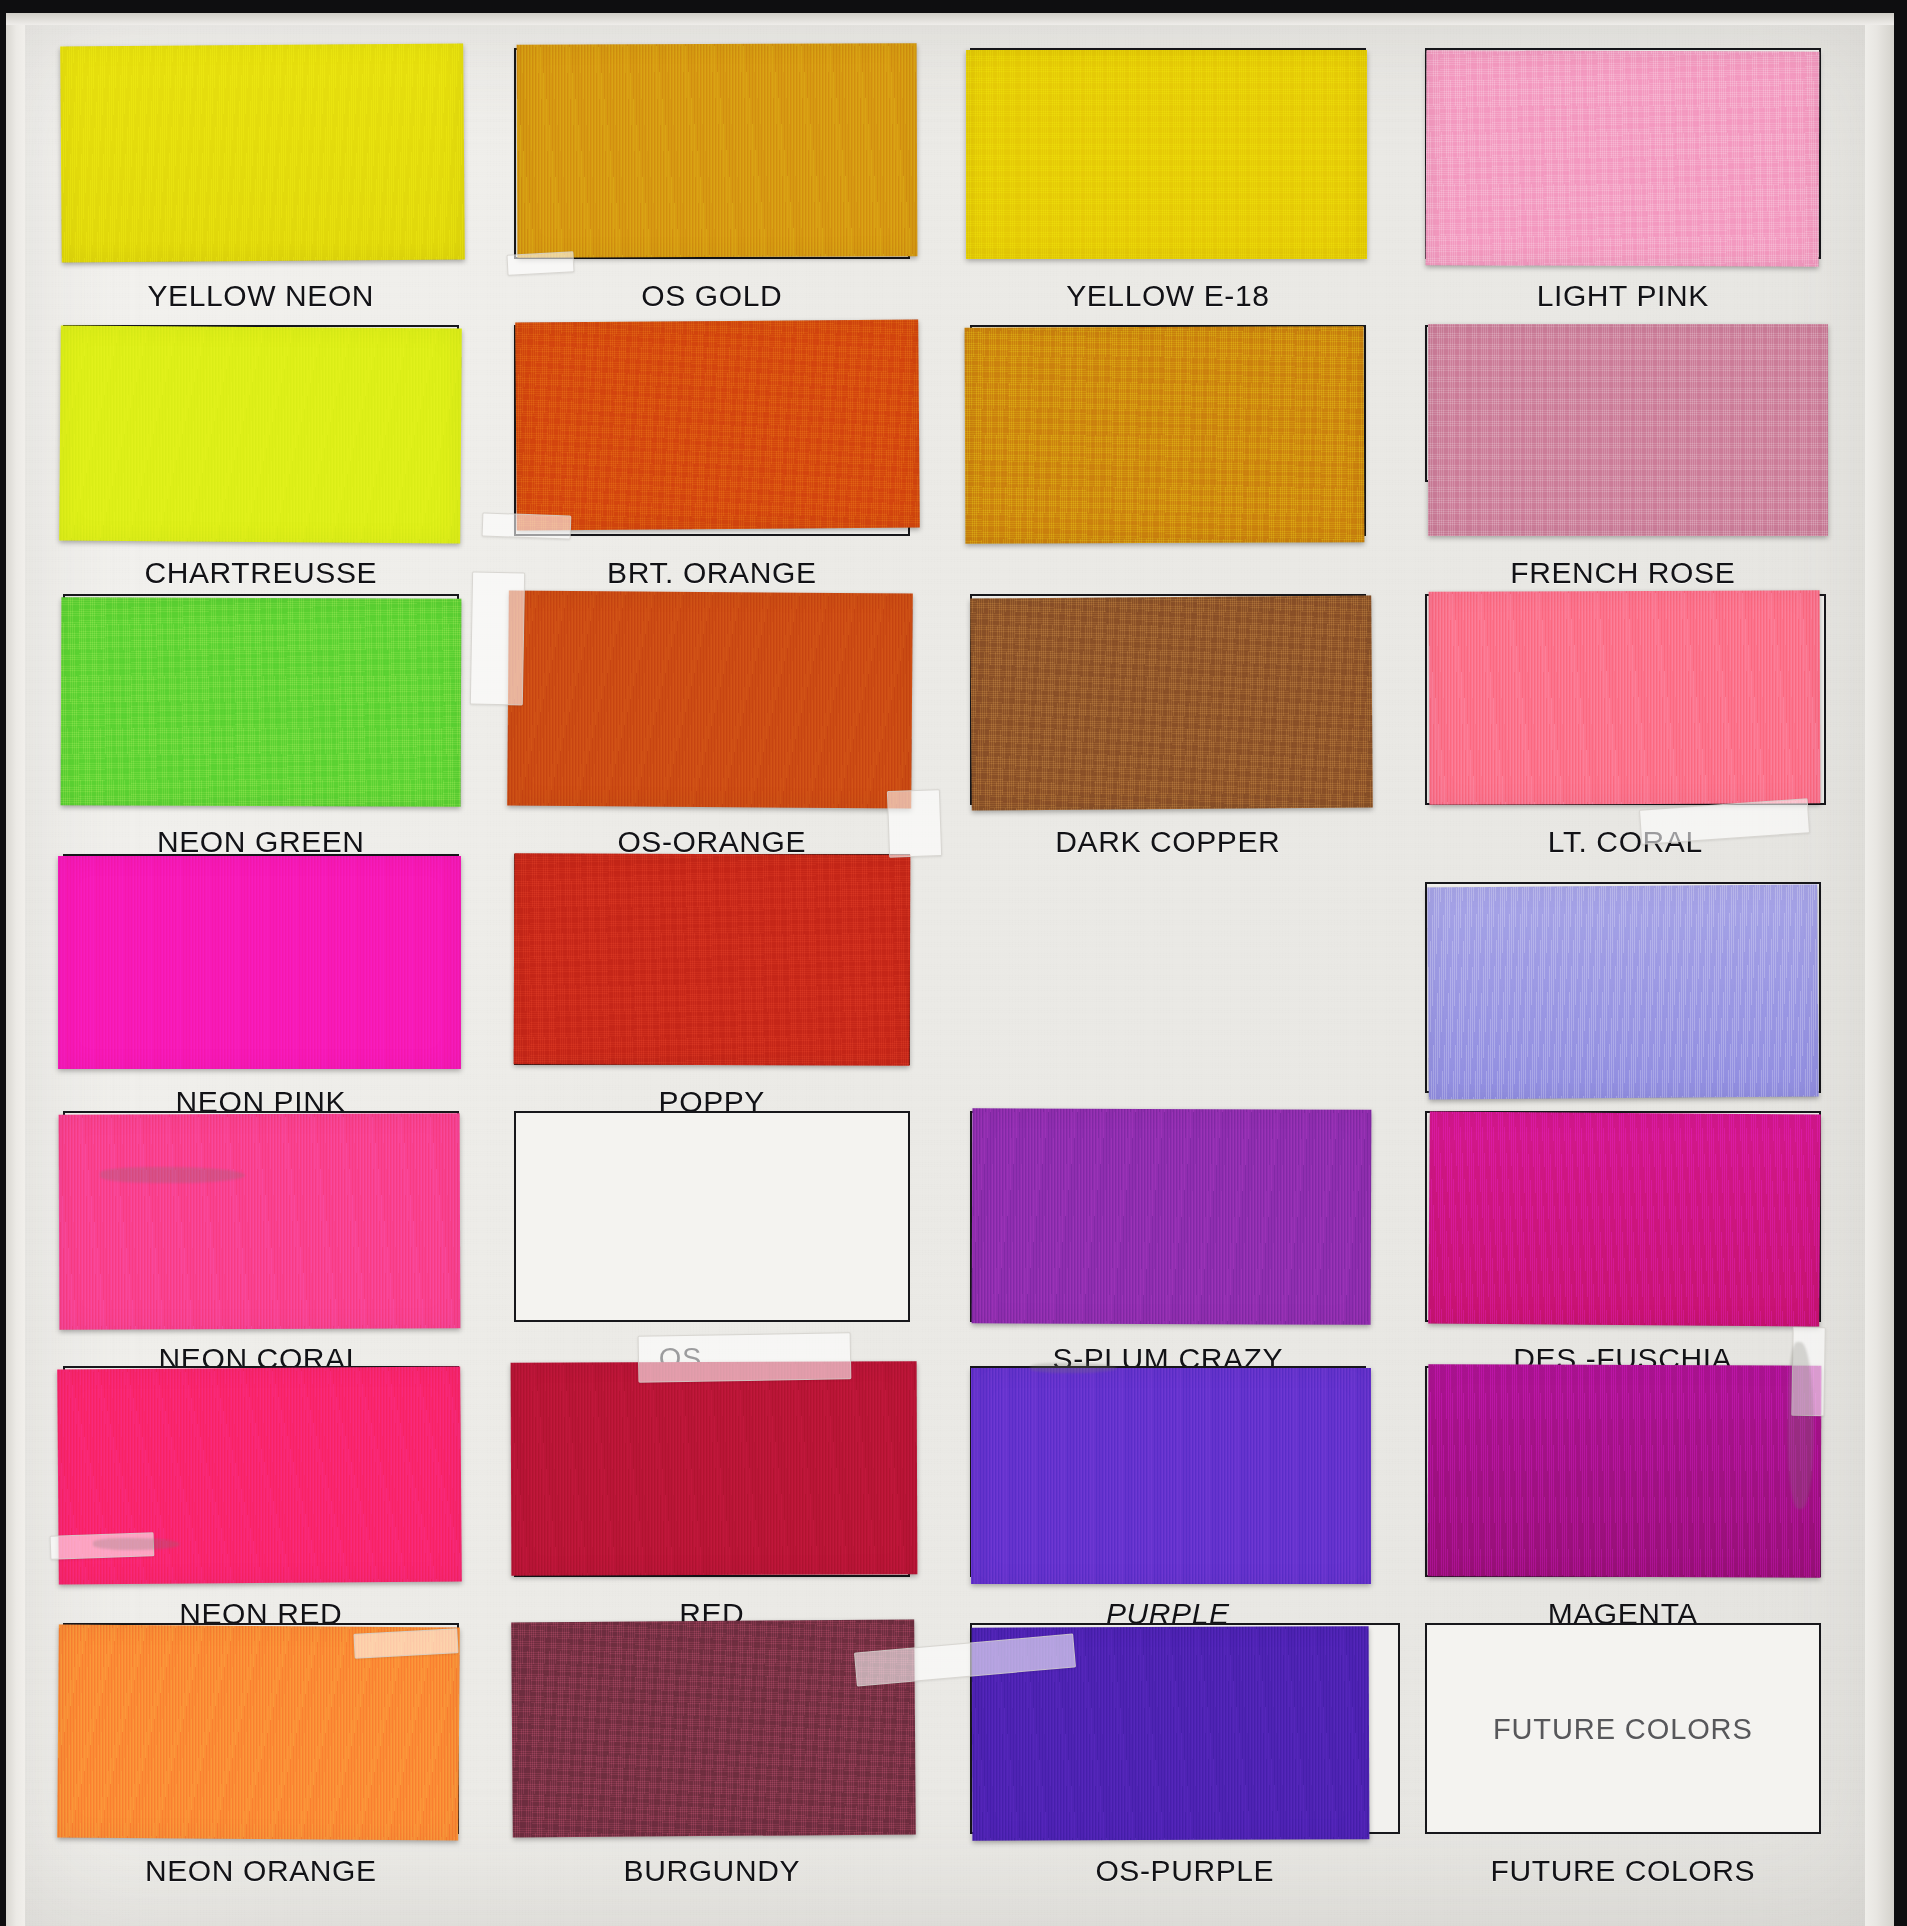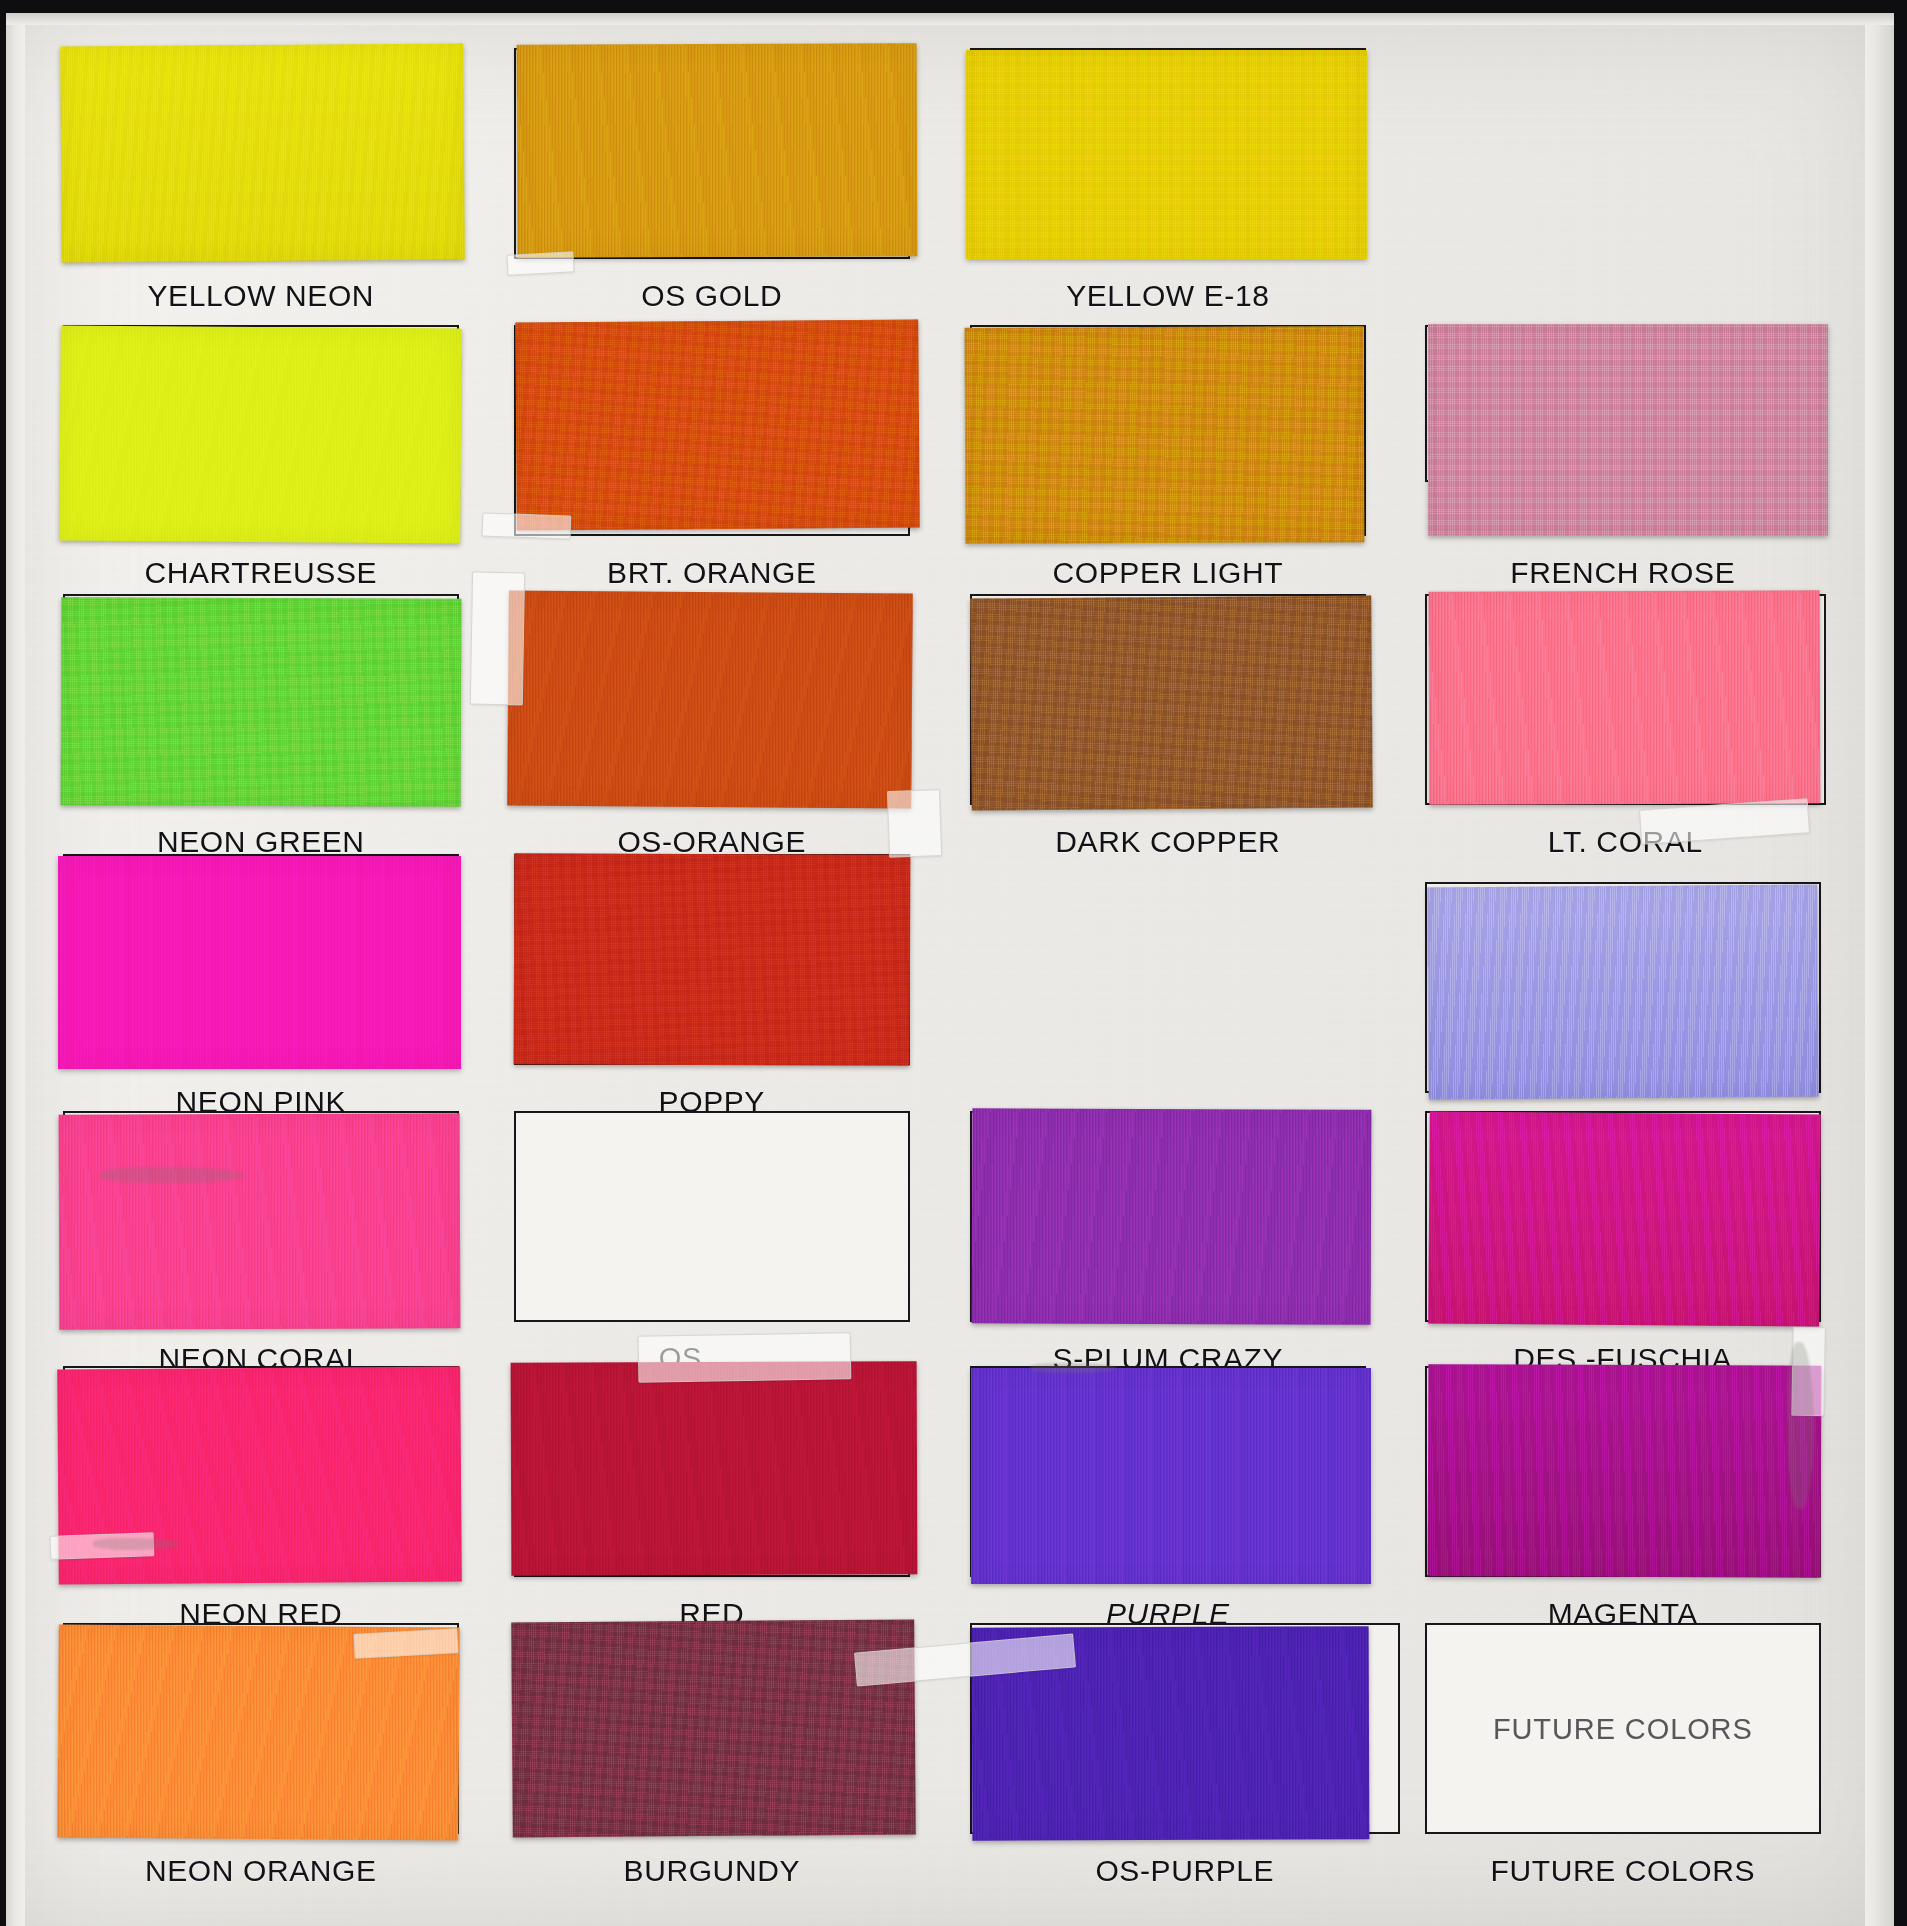--- a/index.html
+++ b/index.html
@@ -205,34 +205,38 @@
       <div class="cell" style="left: 508px; top: 35px; width: 396px; height: 211px;">
         <div class="chip-frame"></div>
         <div class="fabric" style="background: rgb(213, 150, 17); left: 2.9px; top: -4.4px; width: 400px; height: 213px; transform: rotate(-0.22deg);"></div>
         <div class="chip-label" style="top: 231px;">OS GOLD</div>
       </div>
       <div class="cell" style="left: 964px; top: 35px; width: 396px; height: 189px;">
         <div class="chip-frame"></div>
         <div class="fabric grain-rough" style="background: rgb(233, 210, 7); left: -3.6px; top: 1.5px; width: 401px; height: 209px; transform: rotate(0deg);"></div>
         <div class="chip-label" style="top: 231px;">YELLOW E-18</div>
       </div>
+      <div class="cell" style="left: 1419px; top: 35px; width: 396px; height: 211px;">
+        <div class="chip-frame"></div>
+        <div class="fabric grain-rough" style="background: rgb(245, 168, 201); left: 1.5px; top: 2.9px; width: 393px; height: 215px; transform: rotate(0.22deg);"></div>
+        <div class="chip-label" style="top: 231px;">LIGHT PINK</div>
+      </div>
       <div class="cell" style="left: 57px; top: 312px; width: 396px; height: 211px;">
         <div class="chip-frame"></div>
         <div class="fabric" style="background: rgb(221, 239, 23); left: -2.9px; top: 2.2px; width: 401px; height: 215px; transform: rotate(0.44deg);"></div>
         <div class="chip-label" style="top: 231px;">CHARTREUSSE</div>
       </div>
       <div class="cell" style="left: 508px; top: 312px; width: 396px; height: 211px;">
         <div class="chip-frame"></div>
         <div class="fabric grain-rough" style="background: rgb(218, 83, 16); left: 2.2px; top: -3.6px; width: 403px; height: 208px; transform: rotate(-0.44deg);"></div>
         <div class="chip-label" style="top: 231px;">BRT. ORANGE</div>
       </div>
       <div class="cell" style="left: 964px; top: 312px; width: 396px; height: 211px;">
         <div class="chip-frame"></div>
         <div class="fabric grain-rough" style="background: rgb(211, 148, 16); left: -4.4px; top: 1.5px; width: 399px; height: 216px; transform: rotate(-0.22deg);"></div>
-        <div class="chip-label" style="top: 231px;">COPPER LIGHT</div>
       </div>
       <div class="cell" style="left: 1419px; top: 312px; width: 396px; height: 157px;">
         <div class="chip-frame"></div>
         <div class="fabric grain-rough" style="background: rgb(211, 143, 167); left: 3.6px; top: -1.5px; width: 400px; height: 212px; transform: rotate(0deg);"></div>
         <div class="chip-label" style="top: 231px;">FRENCH ROSE</div>
       </div>
       <div class="cell" style="left: 57px; top: 581px; width: 396px; height: 211px;">
         <div class="chip-frame"></div>
         <div class="fabric grain-rough" style="background: rgb(109, 217, 60); left: -2.2px; top: 3.6px; width: 400px; height: 208px; transform: rotate(0.22deg);"></div>
         <div class="chip-label" style="top: 231px;">NEON GREEN</div>

